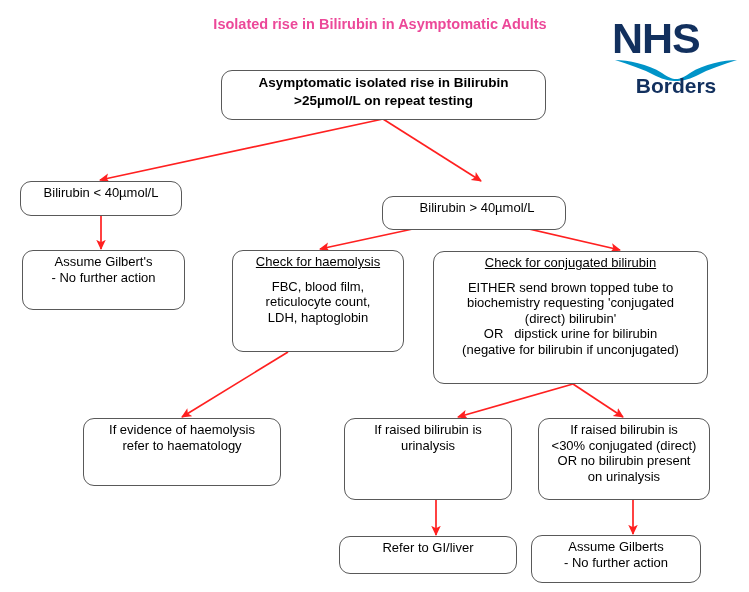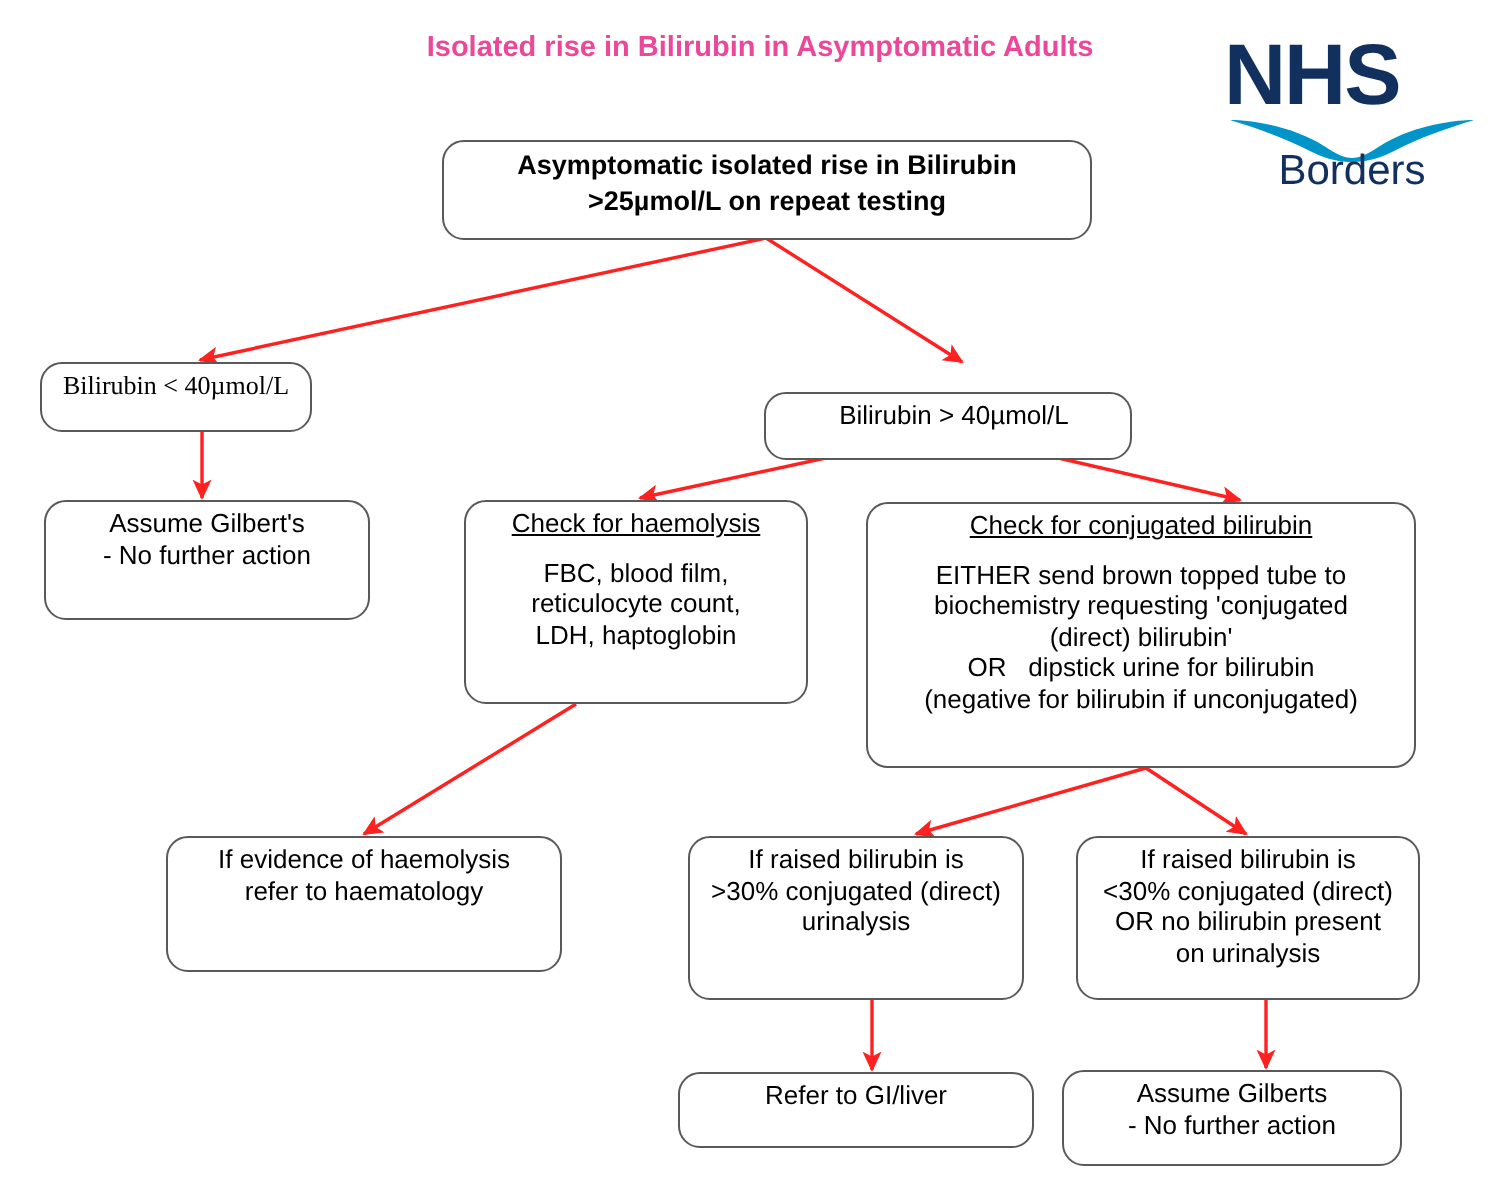--- a/index.html
+++ b/index.html
@@ -63,21 +63,21 @@
     width: 124px;
     height: 22px;
   }
   .nhs-logo .nhs-sub {
     position: absolute;
     left: 0;
     top: 58px;
     width: 128px;
     text-align: center;
     font-size: 21px;
-    font-weight: normal;
+    font-weight: bold;
     color: #12305e;
     line-height: 24px;
   }
   
   .node {
     position: absolute;
     box-sizing: border-box;
     border: 1.2px solid #595959;
     border-radius: 11px;
     background: #ffffff;
@@ -147,21 +147,21 @@
       <line x1="436" y1="500" x2="436" y2="535"></line>
       <line x1="633" y1="500" x2="633" y2="534"></line>
     </g>
   </svg>
 
   <div class="node bold" style="left:221px; top:70px; width:325px; height:50px;">
     <span class="line">Asymptomatic isolated rise in Bilirubin</span>
     <span class="line">&gt;25µmol/L on repeat testing</span>
   </div>
 
-  <div class="node" style="left:20px; top:181px; width:136px; height:35px;font-family:Liberation Serif, serif;">
+  <div class="node" style="left:20px; top:181px; width:162px; height:35px;">
     <span class="line">Bilirubin &lt; 40µmol/L</span>
   </div>
 
   <div class="node" style="left:382px; top:196px; width:184px; height:34px;padding-left:12px;">
     <span class="line">Bilirubin &gt; 40µmol/L</span>
   </div>
 
   <div class="node" style="left:22px; top:250px; width:163px; height:60px;">
     <span class="line">Assume Gilbert's</span>
     <span class="line">- No further action</span>
@@ -183,21 +183,20 @@
     <span class="line">(negative for bilirubin if unconjugated)</span>
   </div>
 
   <div class="node" style="left:83px; top:418px; width:198px; height:68px;">
     <span class="line">If evidence of haemolysis</span>
     <span class="line">refer to haematology</span>
   </div>
 
   <div class="node tight" style="left:344px; top:418px; width:168px; height:82px;">
     <span class="line">If raised bilirubin is</span>
-    <span class="line">&gt;30% conjugated (direct)</span>
     <span class="line">urinalysis</span>
   </div>
 
   <div class="node tight" style="left:538px; top:418px; width:172px; height:82px;">
     <span class="line">If raised bilirubin is</span>
     <span class="line">&lt;30% conjugated (direct)</span>
     <span class="line">OR no bilirubin present</span>
     <span class="line">on urinalysis</span>
   </div>
 

